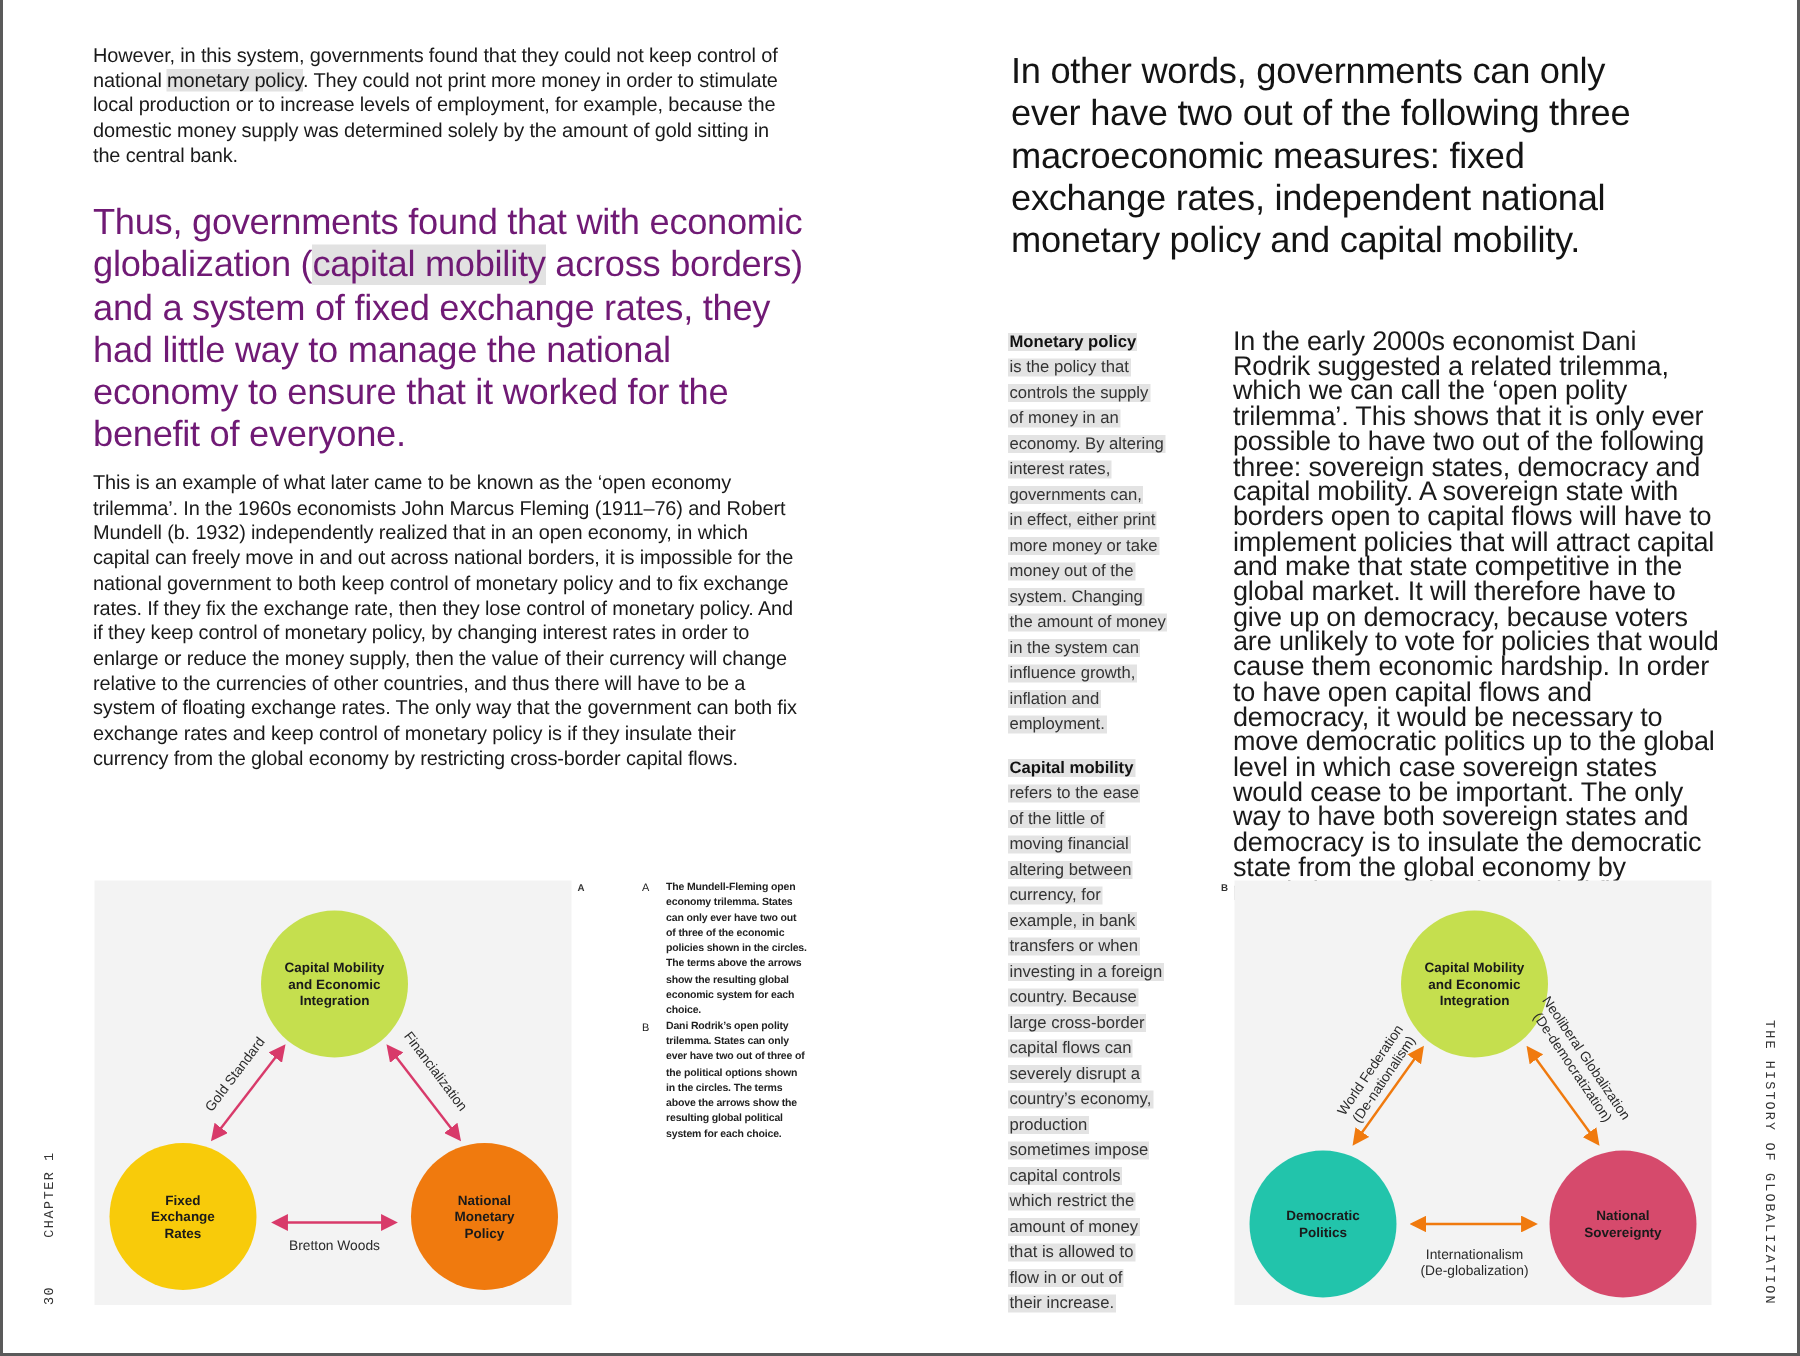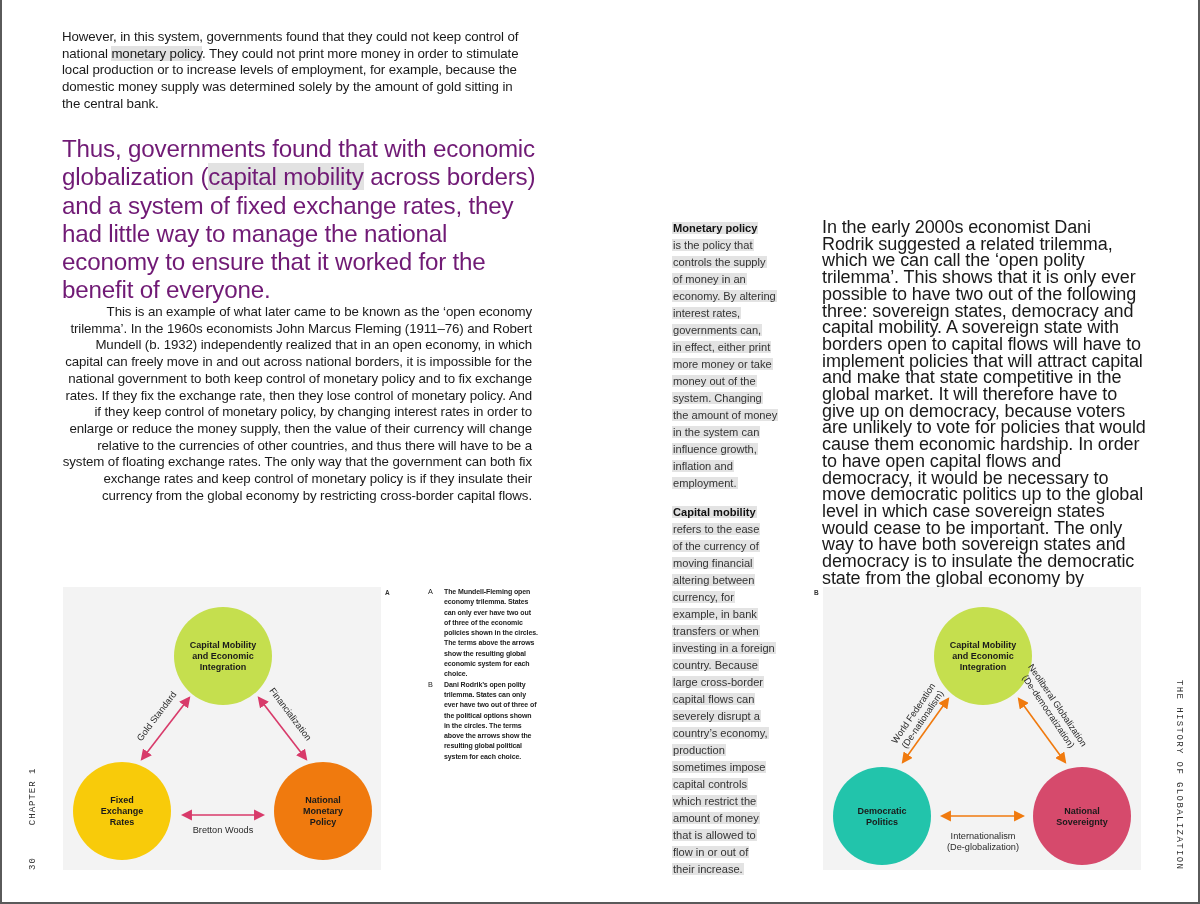--- a/index.html
+++ b/index.html
@@ -12,21 +12,21 @@
       border-top-width: 0;
     }
     .spread { position: relative; width: 1196px; height: 902px; padding-left: 20px; }
     .abs { position: absolute; }
 
     
     .body-text { font-size: 13.3px; line-height: 16.7px; letter-spacing: -0.1px; }
     .hl { background: #e2e2e2; }
     #p1 { left: 60px; top: 29px; width: 460px; }
     #pull1 { left: 60px; top: 135px; width: 480px; font-size: 24.2px; line-height: 28.3px; letter-spacing: -0.2px; color: #701a75; }
-    #p2 { left: 60px; top: 304px; width: 470px; text-align: right; }
+    #p2 { left: 60px; top: 314px; width: 470px; }
 
     .figure-panel { background: #f3f3f3; }
     #figA-panel { left: 61px; top: 587px; width: 318px; height: 283px; }
     #figB-panel { left: 821px; top: 587px; width: 318px; height: 283px; }
     svg.trilemma { position: absolute; left: 0; top: 0; width: 318px; height: 283px; overflow: visible; }
     .circle-label { font-family: "Liberation Sans", sans-serif; font-weight: bold; font-size: 9px; fill: #1a1a1a; }
     .arrow-label { font-family: "Liberation Sans", sans-serif; font-size: 9.2px; fill: #2a2a2a; }
 
     .fig-letter { font-size: 6.5px; font-weight: bold; color: #333; }
     #figA-letter { left: 383px; top: 589px; }
@@ -110,20 +110,21 @@
     <div class="cap-row">
       <span class="cap-key">B</span>
       <span class="cap-text">Dani Rodrik’s open polity trilemma. States can only ever have two out of three of the political options shown in the circles. The terms above the arrows show the resulting global political system for each choice.</span>
     </div>
   </div>
 
   <div class="abs runner" id="left-runner">
     <span>30</span>&nbsp;&nbsp;&nbsp;&nbsp;&nbsp;<span>CHAPTER 1</span>
   </div>
 
+  <div class="abs" id="pull2">In other words, governments can only ever have two out of the following three macroeconomic measures: fixed exchange rates, independent national monetary policy and capital mobility.</div>
 
   <div class="abs gloss" id="gloss1">
       <div><span class="line term">Monetary policy</span></div>
       <div><span class="line">is the policy that</span></div>
       <div><span class="line">controls the supply</span></div>
       <div><span class="line">of money in an</span></div>
       <div><span class="line">economy. By altering</span></div>
       <div><span class="line">interest rates,</span></div>
       <div><span class="line">governments can,</span></div>
       <div><span class="line">in effect, either print</span></div>
@@ -132,21 +133,21 @@
       <div><span class="line">system. Changing</span></div>
       <div><span class="line">the amount of money</span></div>
       <div><span class="line">in the system can</span></div>
       <div><span class="line">influence growth,</span></div>
       <div><span class="line">inflation and</span></div>
       <div><span class="line">employment.</span></div>
     </div>
   <div class="abs gloss" id="gloss2">
       <div><span class="line term">Capital mobility</span></div>
       <div><span class="line">refers to the ease</span></div>
-      <div><span class="line">of the currency of</span></div>
+      <div><span class="line">of the little of</span></div>
       <div><span class="line">moving financial</span></div>
       <div><span class="line">altering between</span></div>
       <div><span class="line">currency, for</span></div>
       <div><span class="line">example, in bank</span></div>
       <div><span class="line">transfers or when</span></div>
       <div><span class="line">investing in a foreign</span></div>
       <div><span class="line">country. Because</span></div>
       <div><span class="line">large cross-border</span></div>
       <div><span class="line">capital flows can</span></div>
       <div><span class="line">severely disrupt a</span></div>

